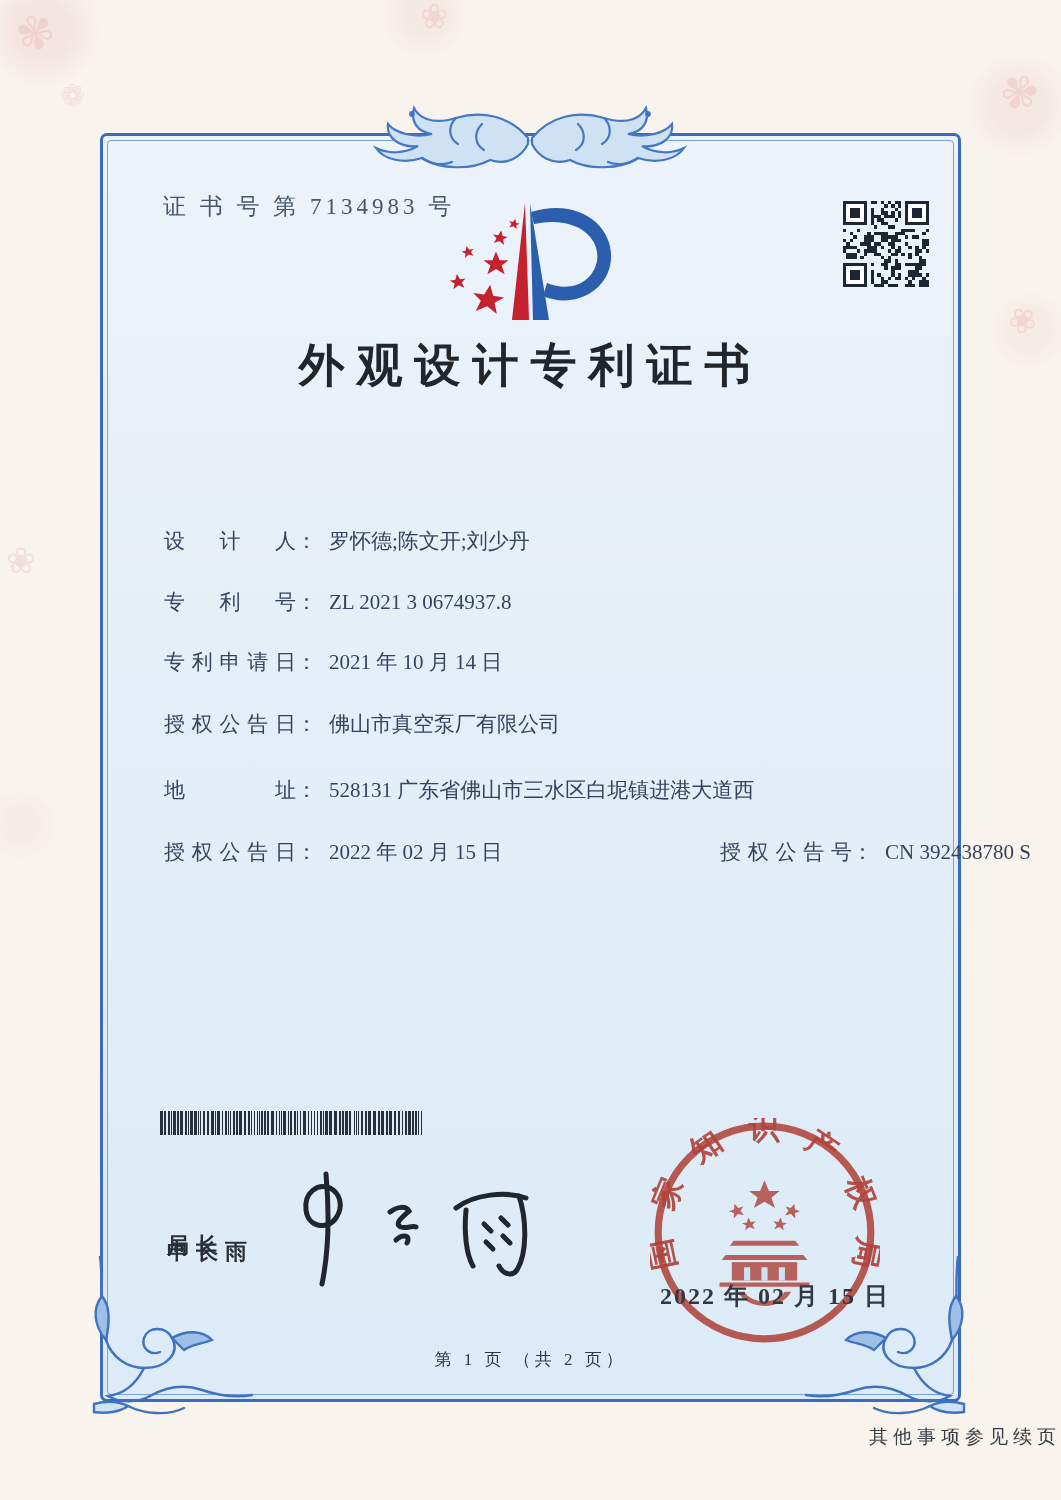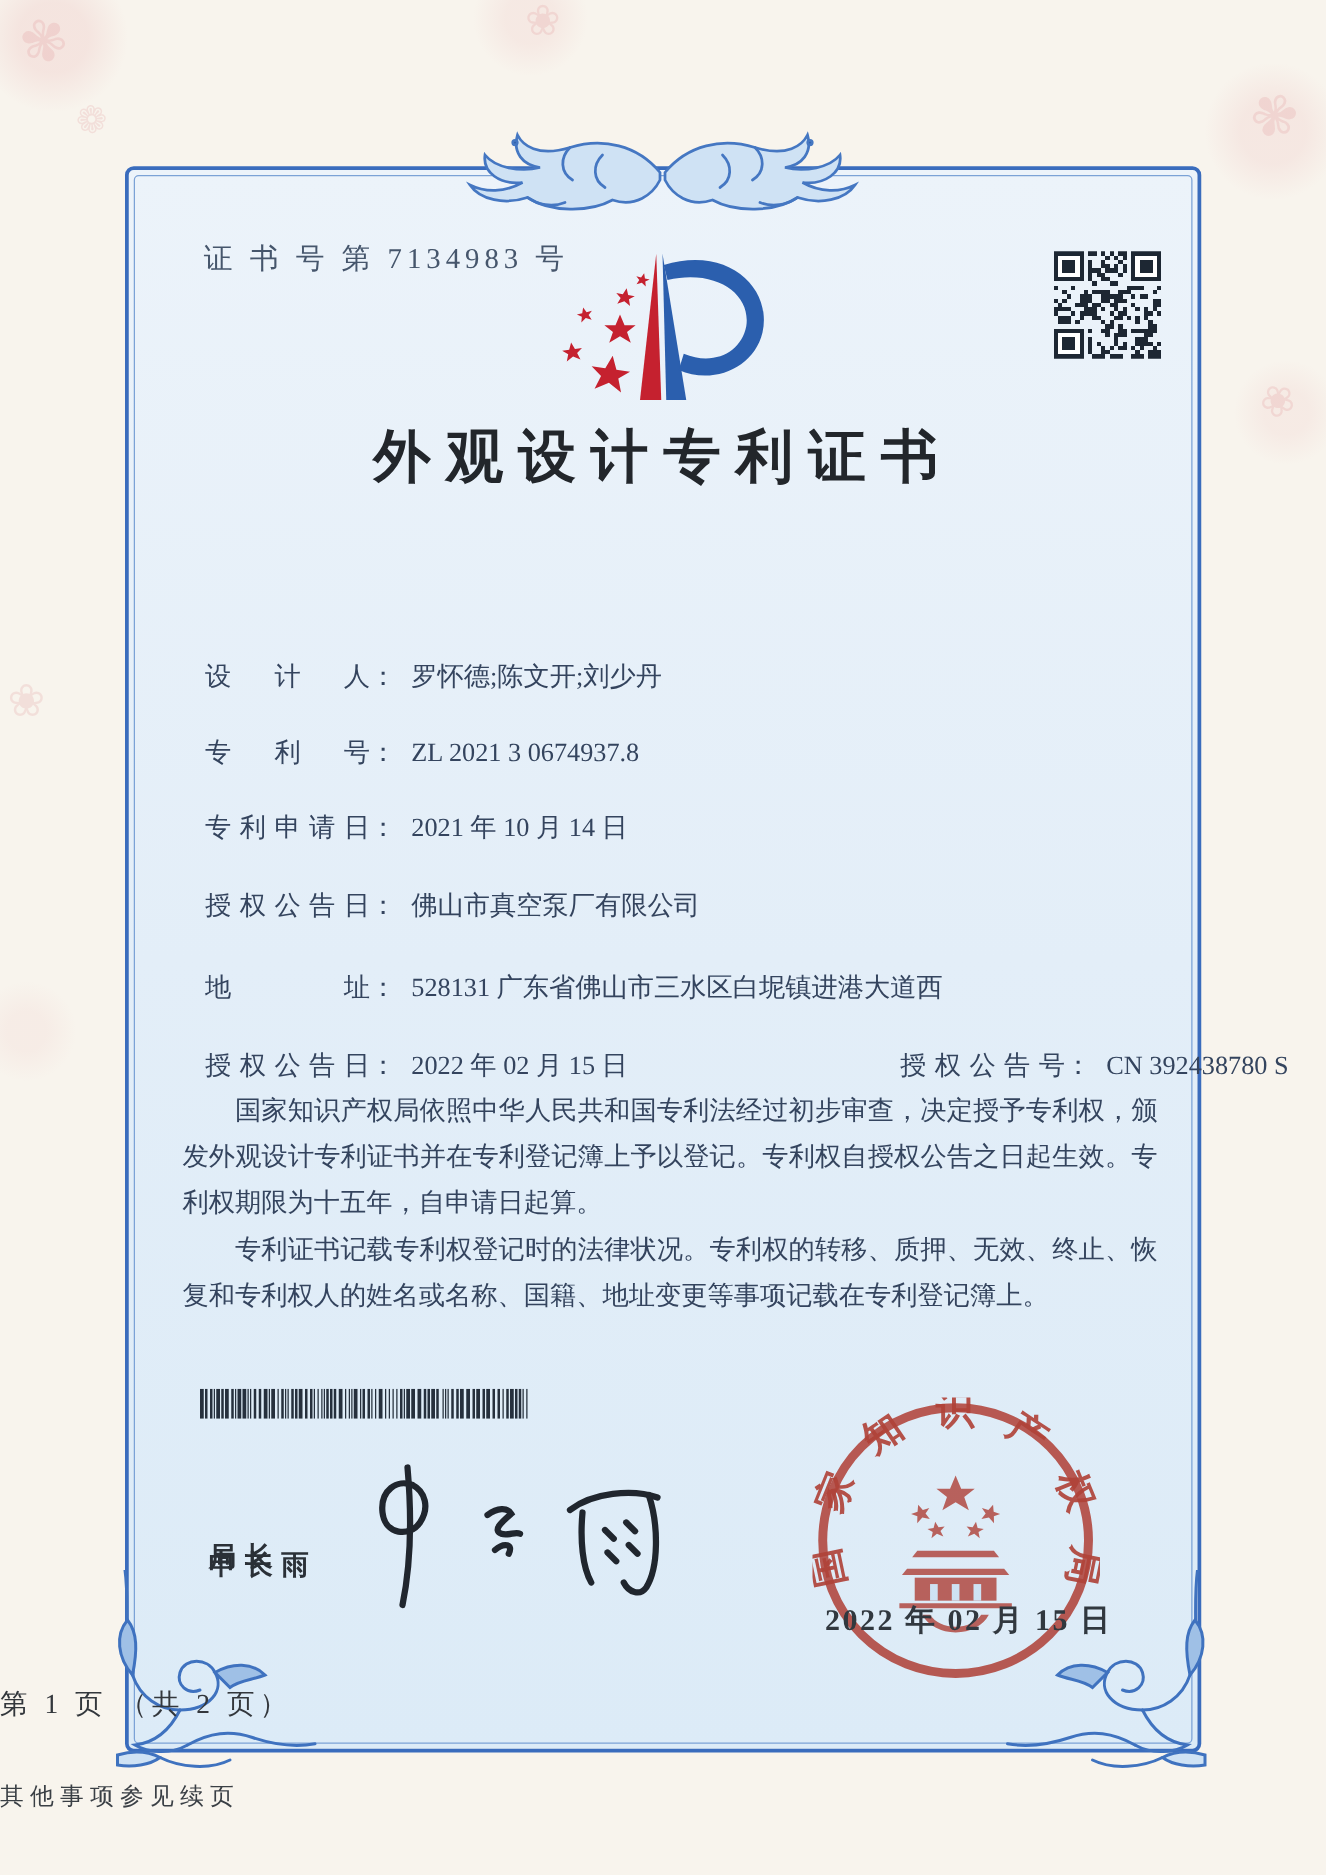--- a/index.html
+++ b/index.html
@@ -32,23 +32,23 @@
   .paras p{margin:0;text-indent:2em;}
   .barcode{position:absolute;left:160px;top:1111px;}
   .signer-title{position:absolute;left:167px;top:1231px;font-family:"Liberation Sans","DejaVu Sans",sans-serif;
                 font-size:22px;font-weight:bold;letter-spacing:7px;color:#2a3037;}
   .signer-name{position:absolute;left:167px;top:1237px;font-family:"Liberation Sans","DejaVu Sans",sans-serif;
                font-size:22px;font-weight:bold;letter-spacing:7px;color:#2a3037;}
   .signature{position:absolute;left:268px;top:1168px;}
   .seal{position:absolute;left:650px;top:1118px;mix-blend-mode:multiply;opacity:.93;}
   .seal-date{position:absolute;left:660px;top:1280px;font-size:24px;font-weight:600;
              letter-spacing:2px;color:#31383f;}
-  .page-info{position:absolute;left:0;right:0;top:1348px;text-align:left;
-             font-size:22px;letter-spacing:4px;color:#33373c;}
-  .continuation{position:absolute;left:0;right:0;top:1424px;text-align:left;
+  .page-info{position:absolute;left:0;right:0;top:1348px;text-align:center;
+             font-size:17px;letter-spacing:4px;color:#33373c;}
+  .continuation{position:absolute;left:0;right:0;top:1424px;text-align:right;
                 font-size:19px;letter-spacing:5px;color:#3a3f45;}
   .ornament{position:absolute;pointer-events:none;}
 </style>
 </head>
 <body>
 
 <div class="page">
 
   <span class="wm" style="left:16px;top:6px;transform:rotate(-18deg);">✾</span>
   <span class="wm" style="left:420px;top:-4px;font-size:34px;">❀</span>
@@ -328,24 +328,20 @@
   <div class="frow" style="top:776px;">
     <span class="flabel">地址</span><span class="colon">：</span><span>528131 广东省佛山市三水区白坭镇进港大道西</span>
   </div>
   <div class="frow" style="top:838px;">
     <span class="flabel">授权公告日</span><span class="colon">：</span><span>2022 年 02 月 15 日</span>
     <span class="grant2">
       <span class="flabel">授权公告号</span><span class="colon">：</span><span>CN 392438780 S</span>
     </span>
   </div>
 
-  <div class="paras">
-    <p>国家知识产权局依照中华人民共和国专利法经过初步审查，决定授予专利权，颁发外观设计专利证书并在专利登记簿上予以登记。专利权自授权公告之日起生效。专利权期限为十五年，自申请日起算。</p>
-    <p>专利证书记载专利权登记时的法律状况。专利权的转移、质押、无效、终止、恢复和专利权人的姓名或名称、国籍、地址变更等事项记载在专利登记簿上。</p>
-  </div>
 
   <div class="barcode" id="bcbox"><svg width="268" height="24" viewBox="0 0 268 24">
         <rect x="0" y="0" width="3" height="24" fill="#26303d"></rect>
         <rect x="4" y="0" width="2" height="24" fill="#26303d"></rect>
         <rect x="8" y="0" width="2" height="24" fill="#26303d"></rect>
         <rect x="11" y="0" width="1" height="24" fill="#26303d"></rect>
         <rect x="13" y="0" width="3" height="24" fill="#26303d"></rect>
         <rect x="17" y="0" width="2" height="24" fill="#26303d"></rect>
         <rect x="20" y="0" width="3" height="24" fill="#26303d"></rect>
         <rect x="25" y="0" width="2" height="24" fill="#26303d"></rect>

